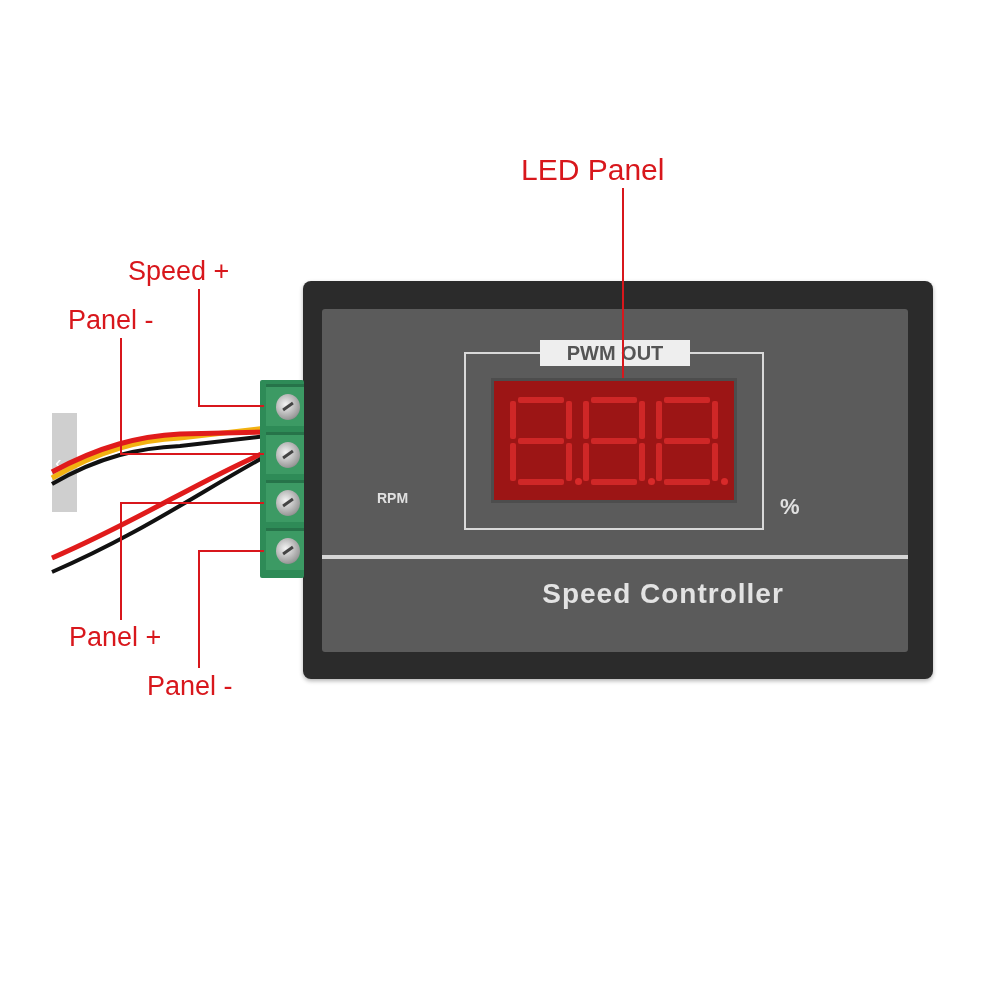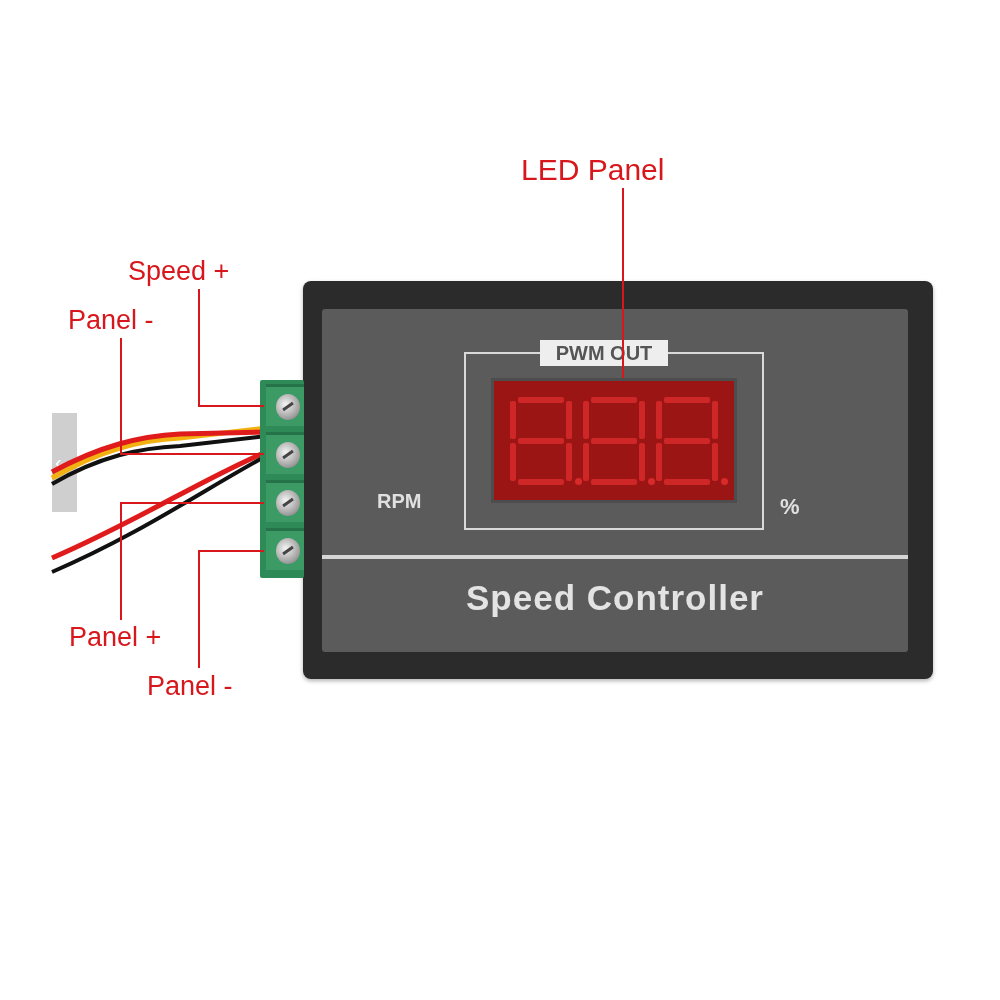--- a/index.html
+++ b/index.html
@@ -4,28 +4,28 @@
 <style>
   html,body{margin:0;padding:0;}
   body{width:1000px;height:1000px;background:#ffffff;position:relative;overflow:hidden;font-family:"Liberation Sans",sans-serif;}
   .abs{position:absolute;}
   .callout{color:#d8171c;font-weight:normal;font-size:27px;white-space:nowrap;}
   .leader{background:#d8171c;position:absolute;}
   .device{left:303px;top:281px;width:630px;height:398px;background:#2b2b2b;border-radius:8px;box-shadow:0 2px 4px rgba(0,0,0,.3);}
   .faceplate{left:322px;top:309px;width:586px;height:343px;background:#5b5b5b;border-radius:3px;}
   .divider{left:322px;top:555px;width:586px;height:4px;background:#d6d6d6;}
   .frame{left:464px;top:352px;width:300px;height:178px;border:2px solid #d9d9d9;box-sizing:border-box;}
-  .pwm-label{left:540px;top:340px;width:128px;height:26px;background:#eeeeee;color:#555;font-weight:bold;font-size:20px;text-align:center;line-height:26px;}
+  .pwm-label{left:540px;top:340px;width:150px;height:26px;background:#eeeeee;color:#555;font-weight:bold;font-size:20px;text-align:center;line-height:26px;}
   .led-screen{left:491px;top:378px;width:246px;height:125px;background:#9c1515;border:3px solid #4d4d4d;box-sizing:border-box;display:flex;justify-content:space-around;align-items:center;padding:0 10px;}
   .digit{width:62px;height:88px;position:relative;}
   .seg{position:absolute;background:#d82a2a;opacity:.85;border-radius:2px;}
   .dp{position:absolute;width:7px;height:7px;border-radius:50%;background:#d82a2a;right:-10px;bottom:0;}
-  .rpm{left:377px;top:490px;color:#e0e0e0;font-weight:bold;font-size:20px;}
+  .rpm{left:377px;top:490px;color:#e0e0e0;font-weight:bold;font-size:14px;}
   .pct{left:780px;top:494px;color:#e0e0e0;font-weight:bold;font-size:22px;}
-  .title{left:322px;top:578px;width:586px;text-align:center;color:#e3e3e3;font-weight:bold;font-size:35px;letter-spacing:1px;}
+  .title{left:322px;top:578px;width:586px;text-align:center;color:#e3e3e3;font-weight:bold;font-size:28px;letter-spacing:1px;padding-left:48px;}
   .terminal{left:260px;top:380px;width:44px;height:198px;background:#2e8b57;border-radius:2px;}
   .term-slot{position:absolute;left:6px;width:38px;height:42px;background:#3c9a64;border-top:3px solid #267349;box-sizing:border-box;}
   .screw{position:absolute;left:10px;top:7px;width:24px;height:26px;border-radius:50%;background:radial-gradient(circle at 40% 40%,#f4f4f4,#9a9a9a 70%,#555);}
   .screw::after{content:"";position:absolute;left:6px;top:11px;width:12px;height:3px;background:#444;transform:rotate(-35deg);}
   .nav-prev{left:52px;top:413px;width:25px;height:99px;background:#cfcfcf;cursor:pointer;}
   .nav-prev span{position:absolute;left:3px;top:38px;color:#fff;font-size:20px;}
 </style>
 </head>
 <body>
 

